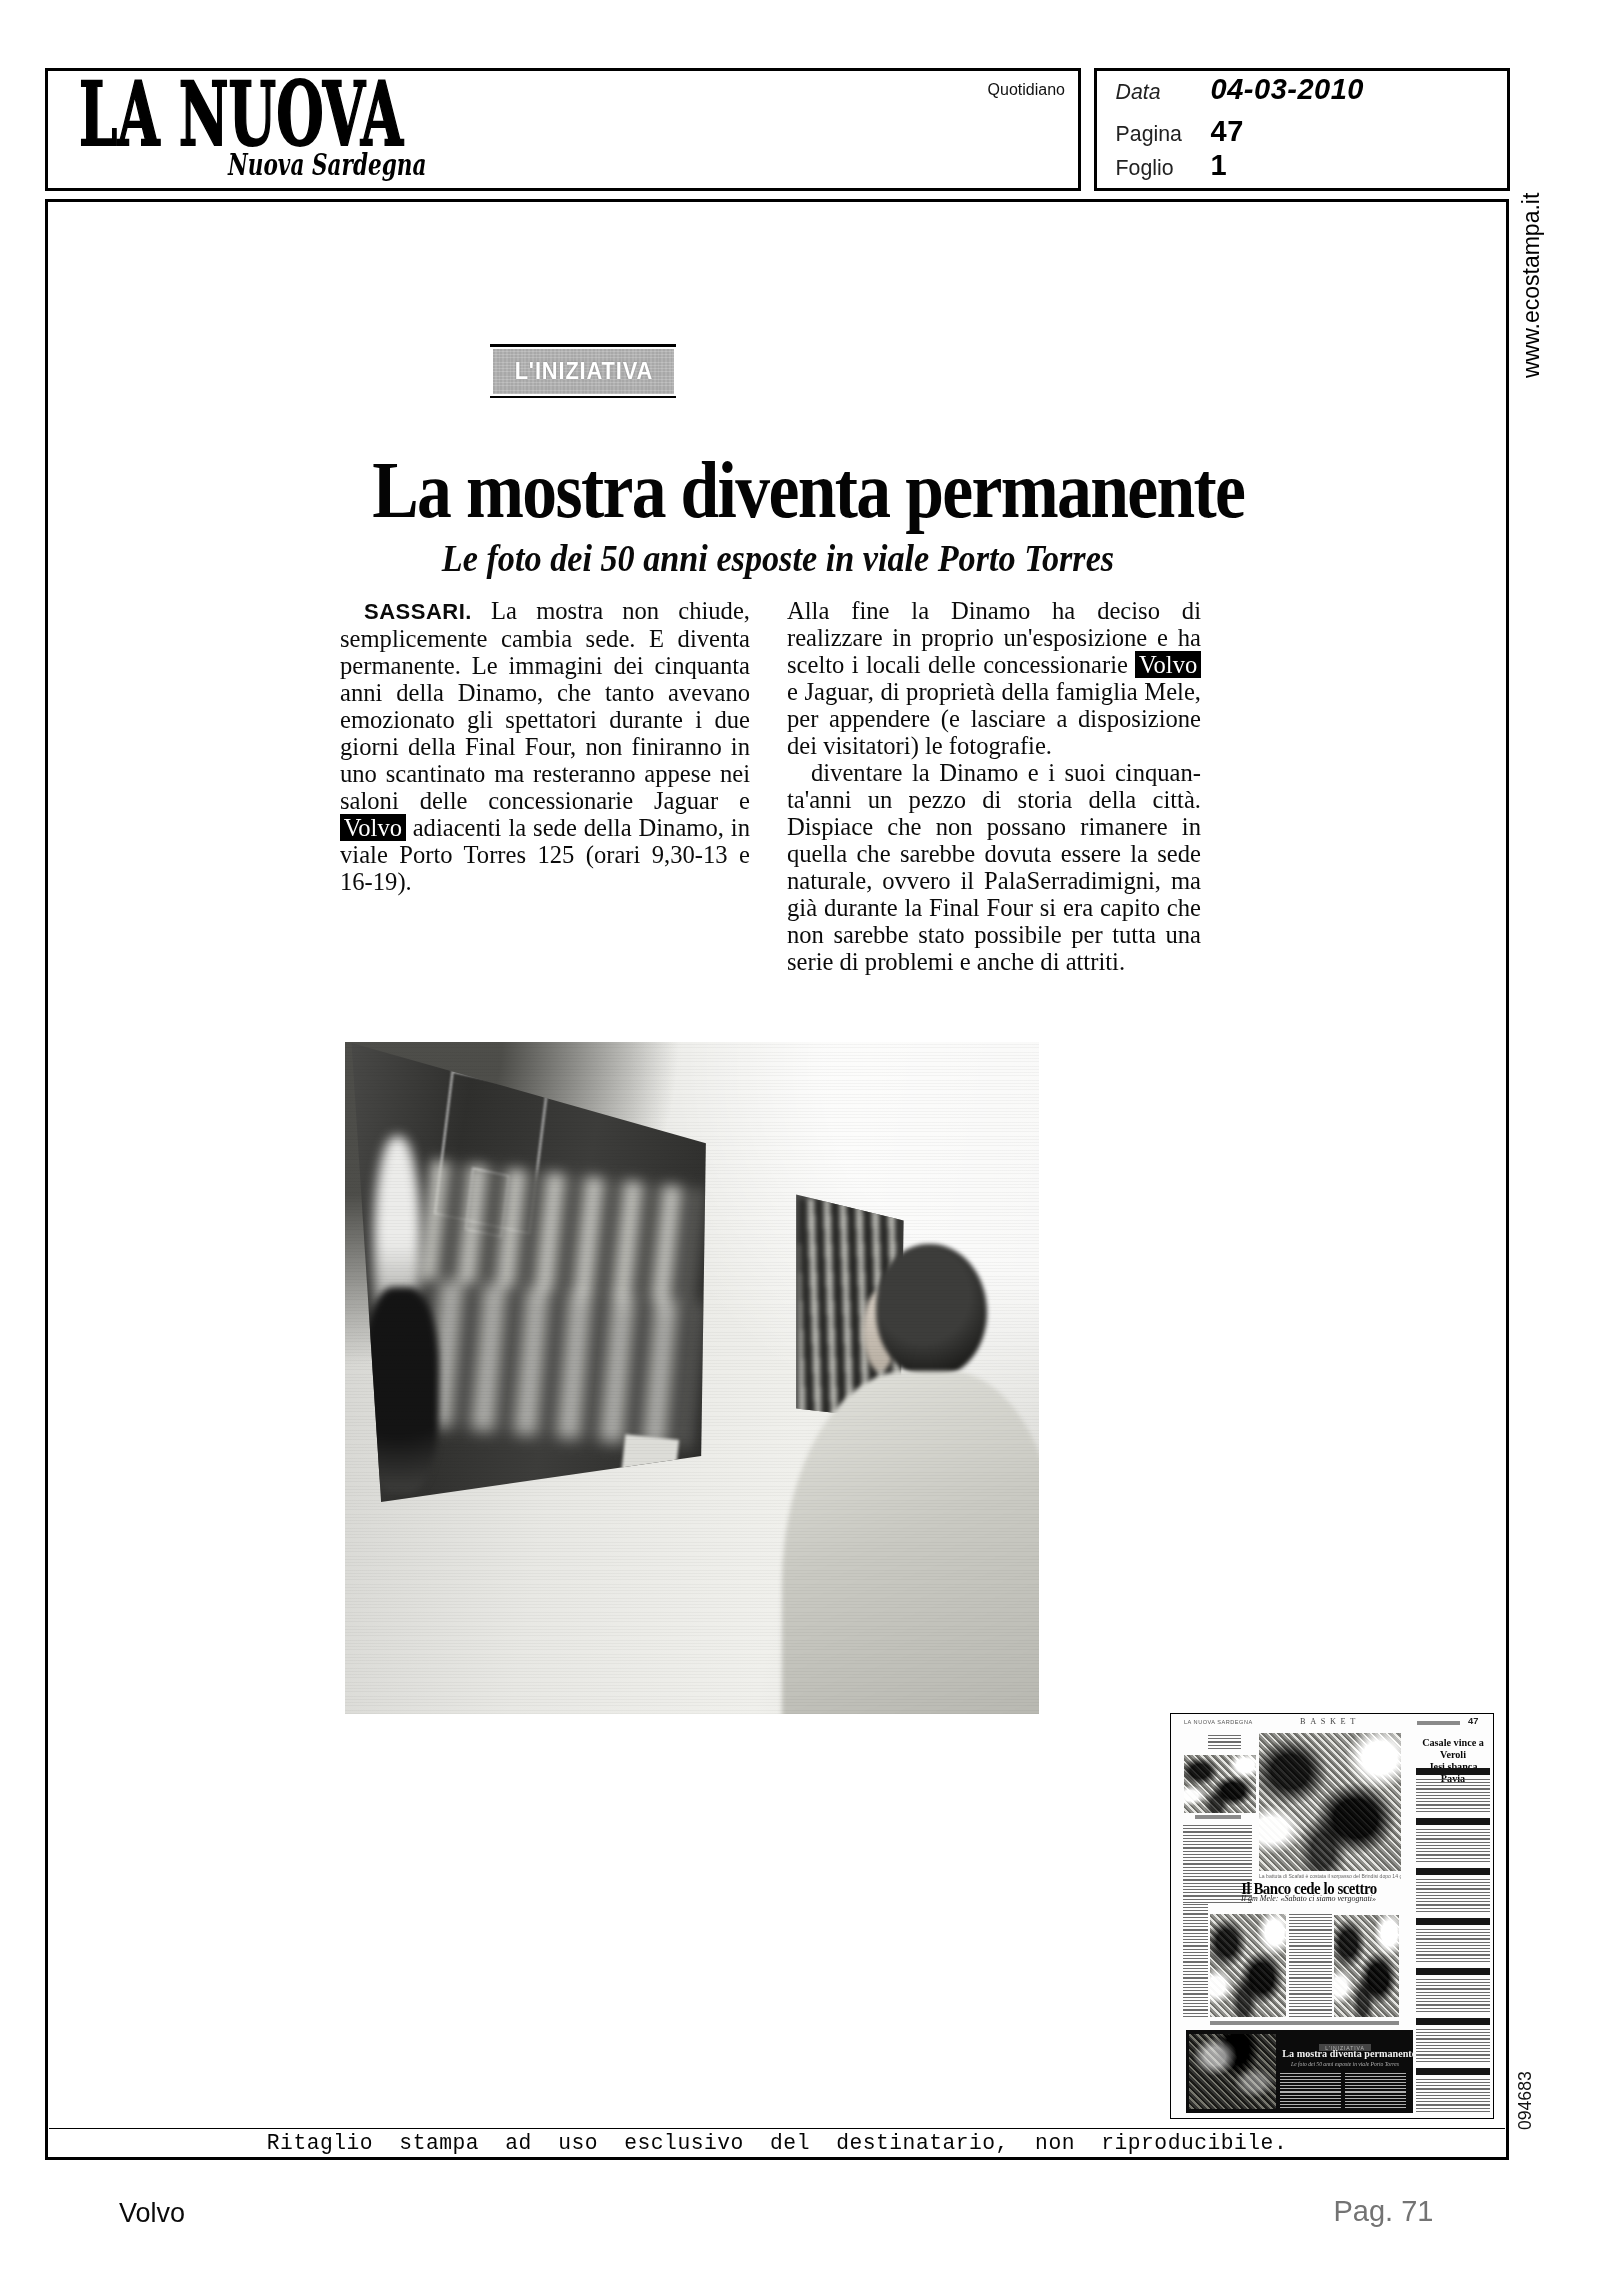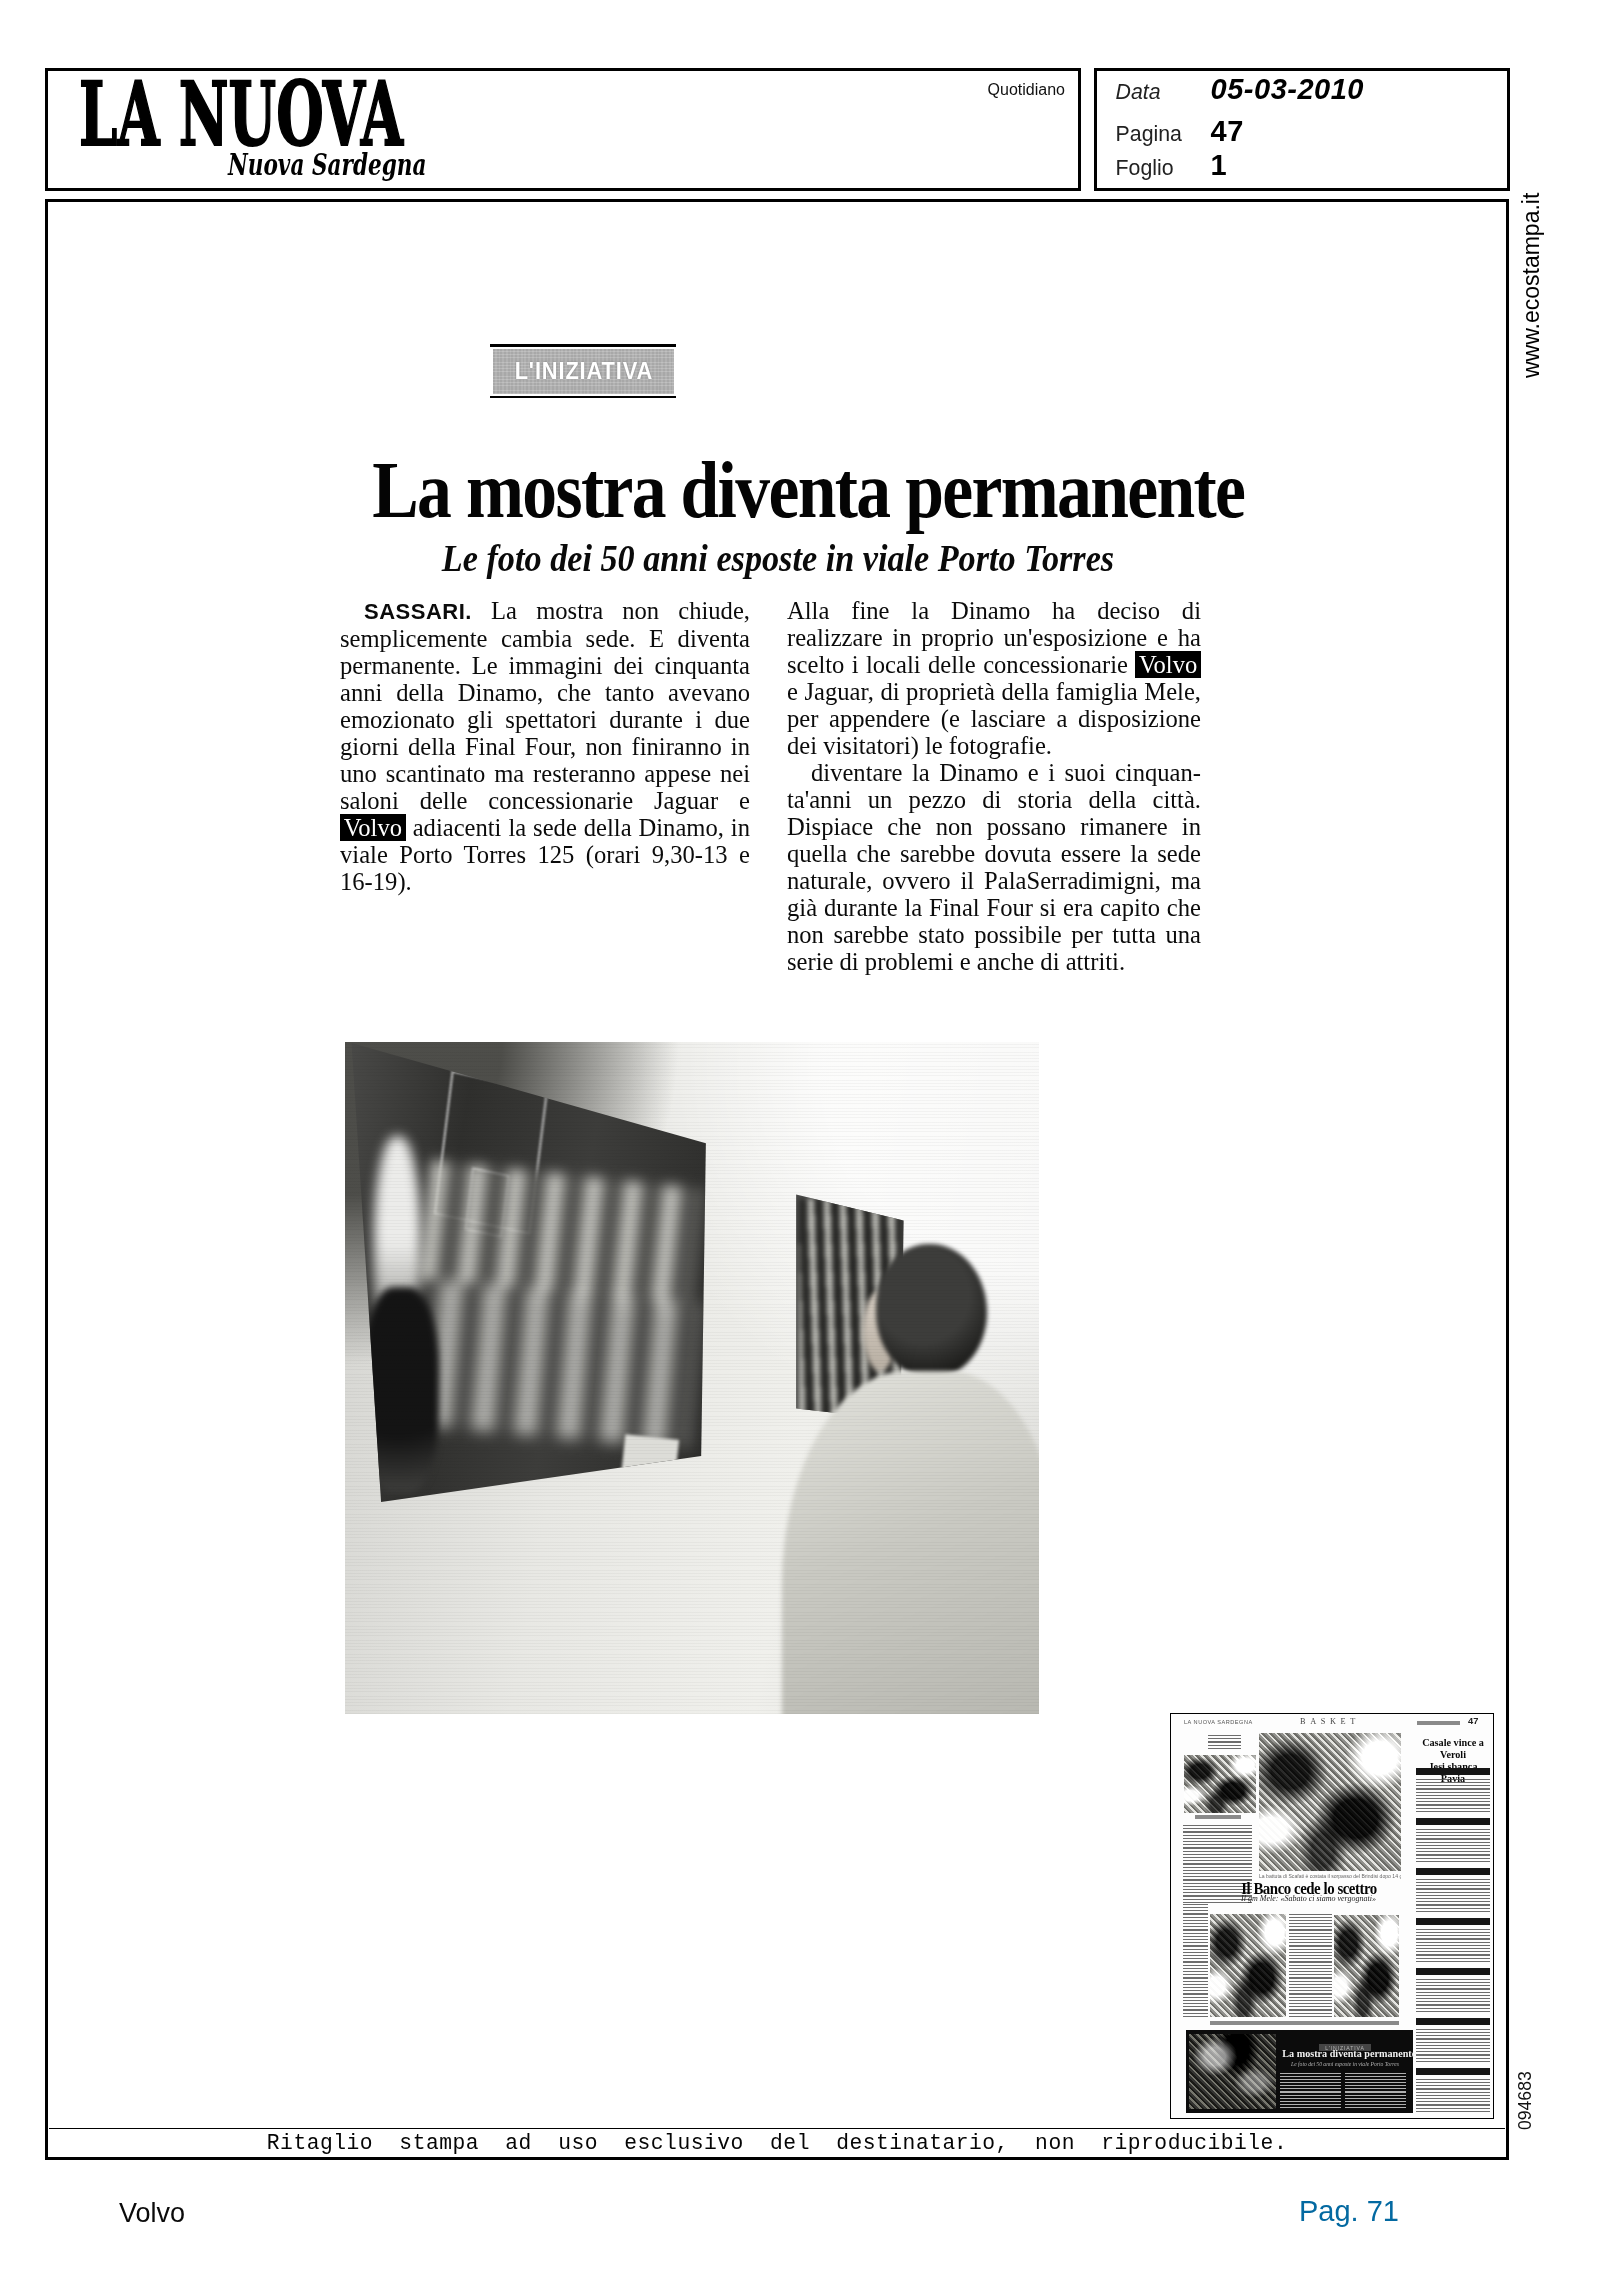--- a/index.html
+++ b/index.html
@@ -152,35 +152,35 @@
   .th-sec{position:absolute;left:245px;width:74px;}
   .th-sec .bar{height:6.5px;background:#161616;margin-bottom:2.8px;}
   .th-sec .mt{height:35px;}
 
   
   #disclaimer-strip{left:49px;top:2128px;width:1456px;height:29px;border-top:1.9px solid #000;
       display:flex;align-items:center;justify-content:center;}
   #disclaimer-strip span{font-family:"Liberation Mono",monospace;font-size:21.3px;word-spacing:13px;
       letter-spacing:0.5px;color:#050505;}
   #client{left:119px;top:2198px;font-size:27px;color:#0a0a0a;}
-  #pageref{left:1299px;top:2195px;width:169px;text-align:left;font-size:29px;color:#0369a1;}
+  #pageref{left:1299px;top:2195px;width:169px;text-align:center;font-size:29px;color:#737373;}
 </style>
 </head>
 <body>
 
 <div class="abs" id="logo-box">
   <div class="abs" id="quotidiano" style="left:auto;right:13px;top:10.2px;position:absolute;">Quotidiano</div>
 </div>
 <div class="abs" id="logo-main">LA NUOVA</div>
 <div class="abs" id="logo-sub">Nuova Sardegna</div>
 
 <div class="abs" id="data-box">
   <div class="dr" id="dr0">
     <span class="lbl">Data</span>
-    <span class="val">05-03-2010</span>
+    <span class="val">04-03-2010</span>
   </div>
   <div class="dr" id="dr1">
     <span class="lbl">Pagina</span>
     <span class="val">47</span>
   </div>
   <div class="dr" id="dr2">
     <span class="lbl">Foglio</span>
     <span class="val">1</span>
   </div>
 </div>

